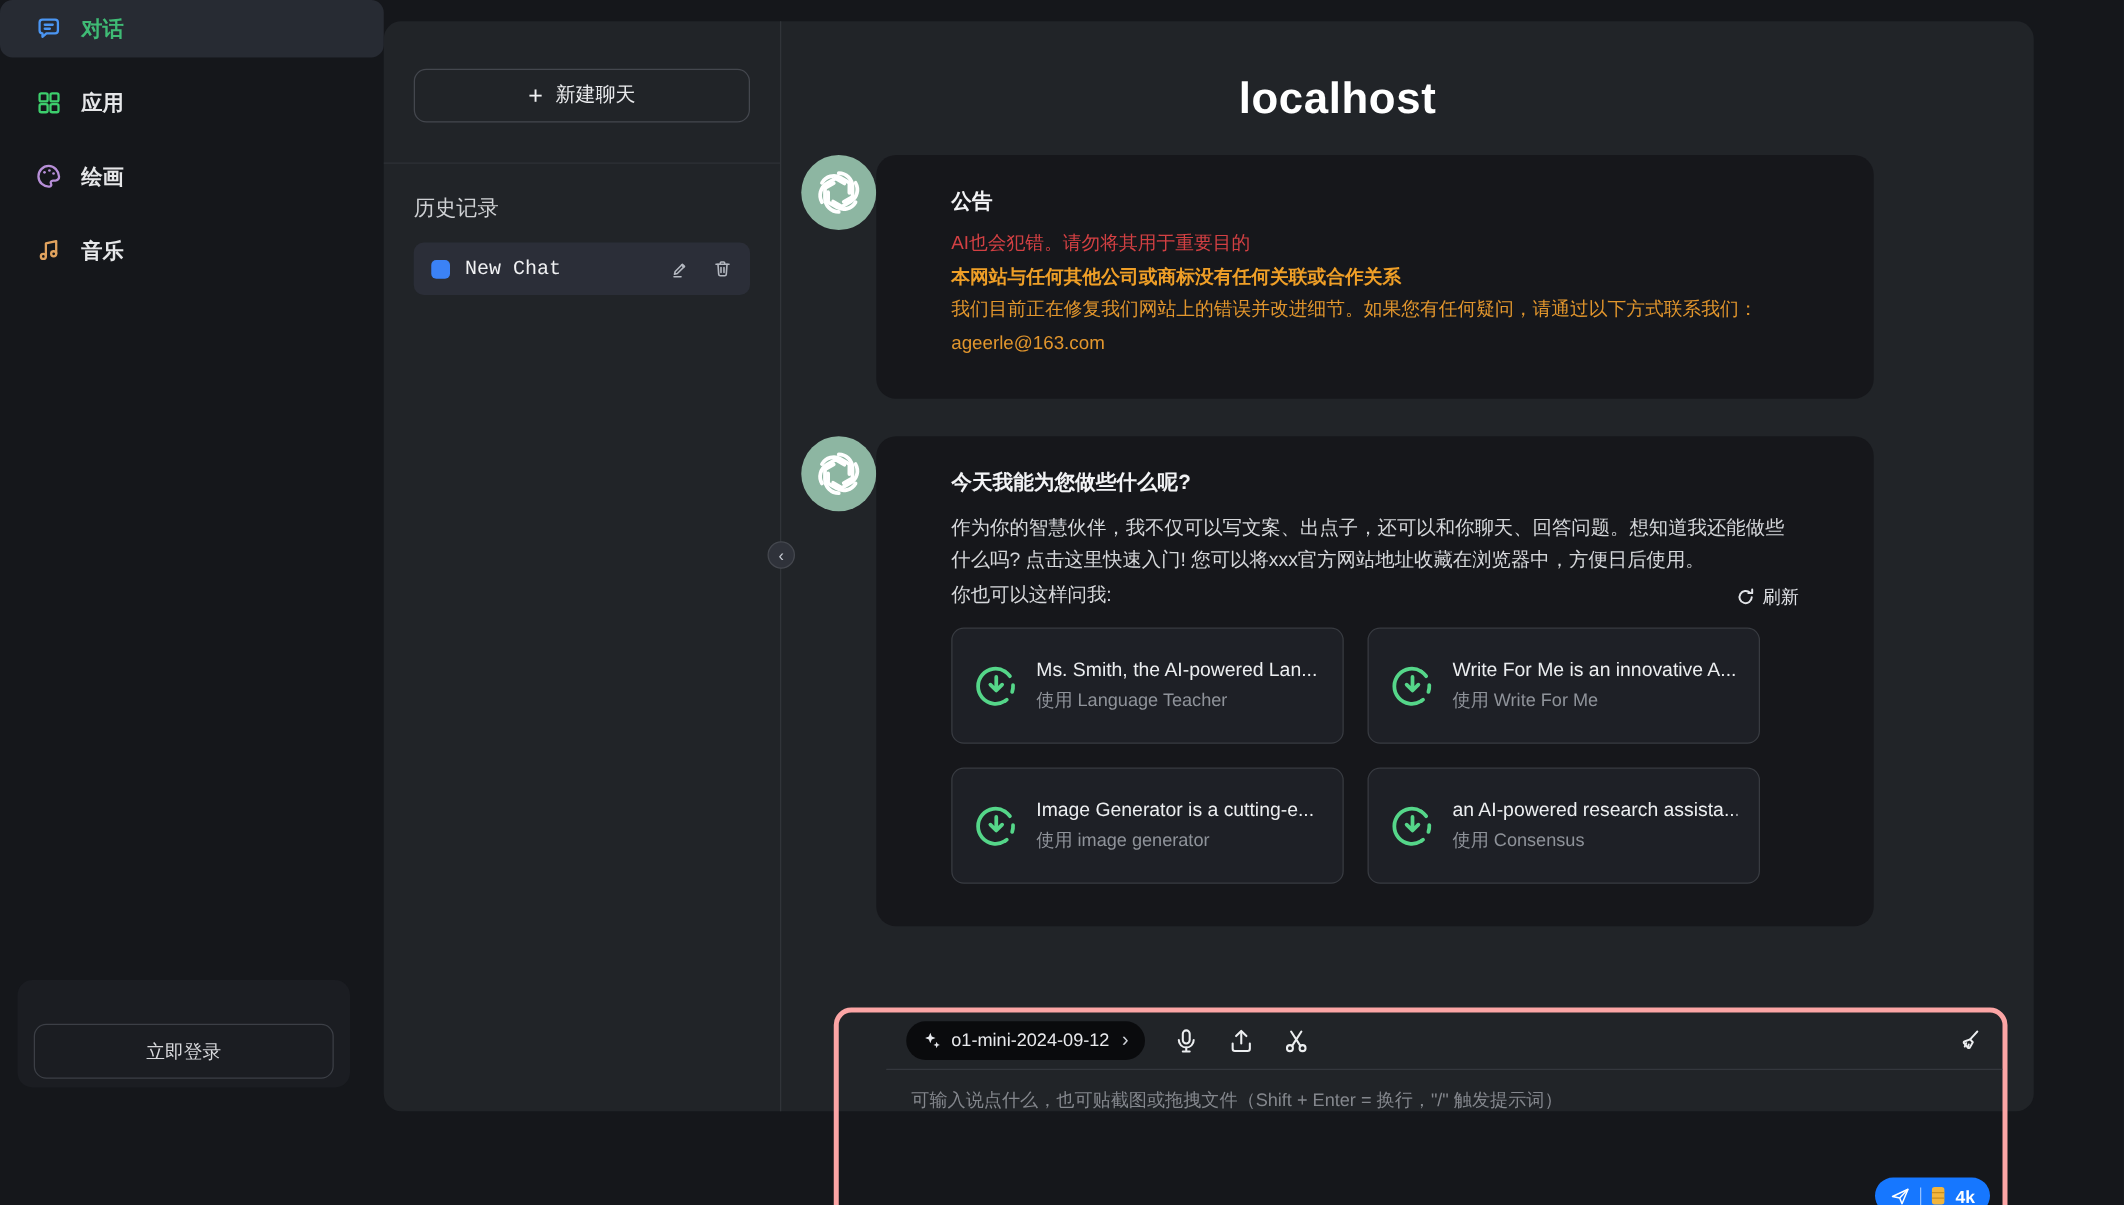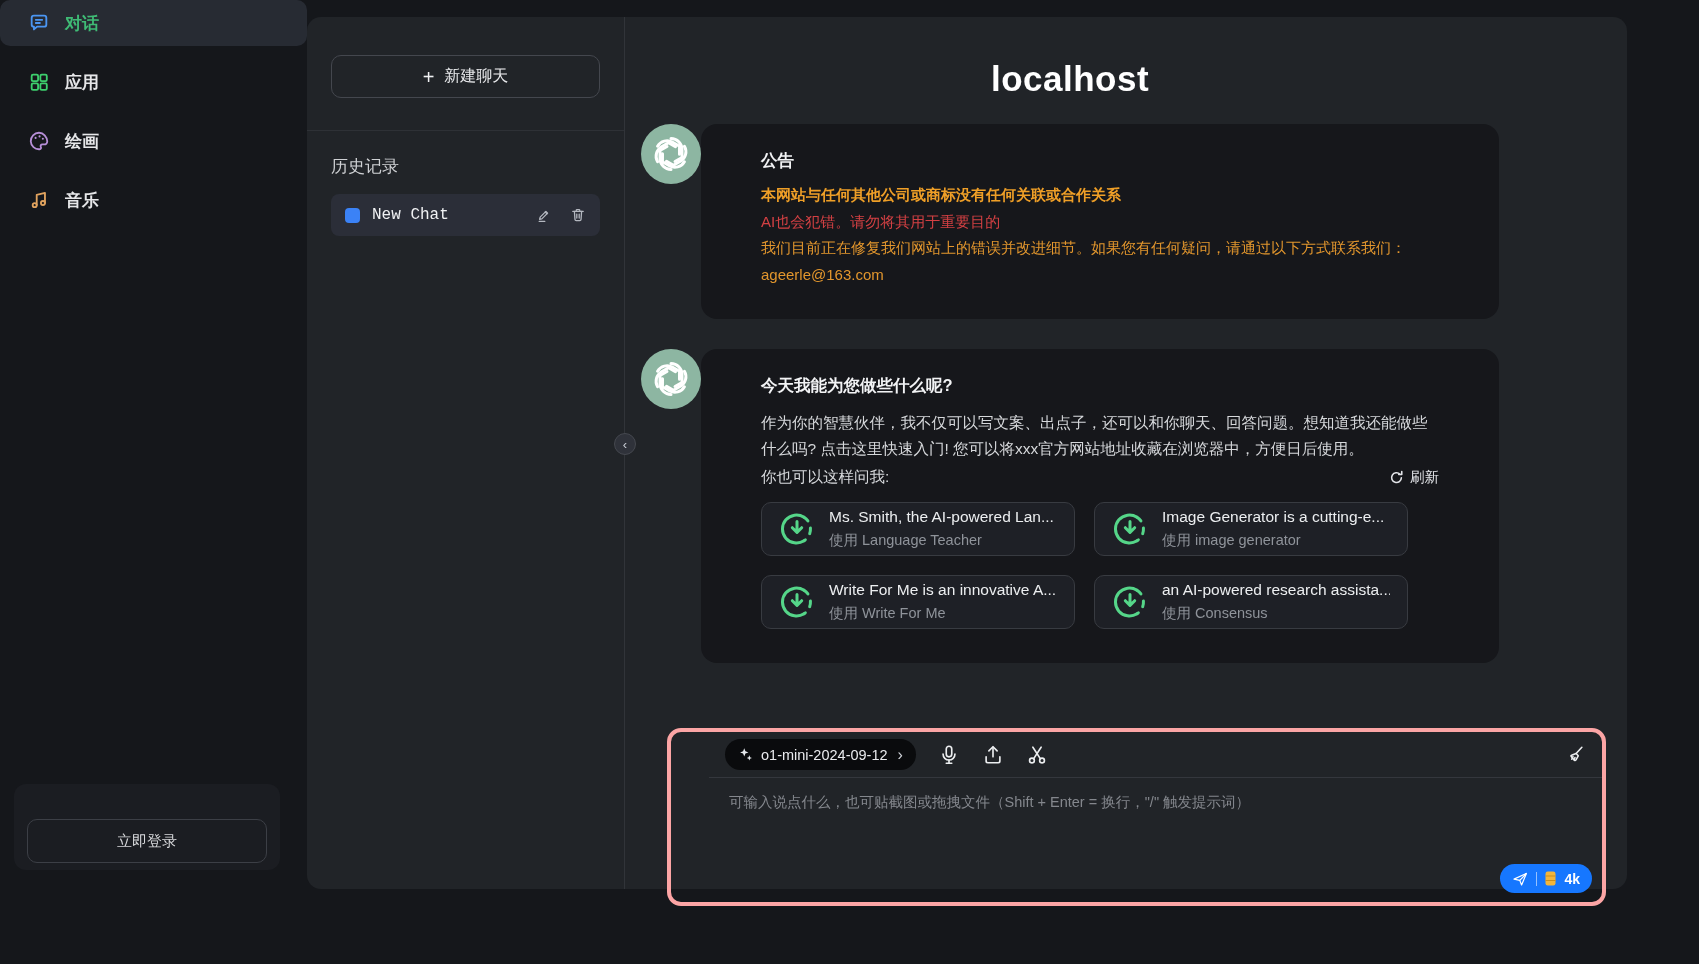--- a/index.html
+++ b/index.html
@@ -93,21 +93,21 @@
   .ask-hint { font-size:15.5px; line-height:26px; color:#d6d8db; }
   .refresh-btn {
     display:flex; align-items:center; gap:6px; background:none; border:none;
     color:#e2e4e8; font-size:14.5px; font-family:inherit; cursor:pointer;
   }
   .refresh-btn svg { width:15px; height:15px; }
 
   .sugg-grid { margin-top:12px; display:grid; grid-template-columns:314px 314px; gap:19px; }
   .sugg-card {
     background:#1e2026; border:1px solid #383b41; border-radius:10px;
-    padding:14px 17px; height:54px;
+    padding:14px 17px; height:93px;
     display:flex; align-items:center; gap:14px; cursor:pointer;
   }
   .sugg-card svg { width:36px; height:36px; flex:0 0 auto; }
   .sugg-text { min-width:0; }
   .sugg-title { font-size:15.5px; color:#eceef0; white-space:nowrap; overflow:hidden; margin-bottom:5px; }
   .sugg-sub { font-size:14.5px; color:#8f939a; white-space:nowrap; overflow:hidden; }
 
   
   .composer {
     width:939px; margin:65px 0 0 26px; height:178px;
@@ -242,22 +242,22 @@
                 <path d="M20 4.5a11 11 0 0 1 11 11v8l-7 4" transform="rotate(60 20 20)"></path>
                 <path d="M20 4.5a11 11 0 0 1 11 11v8l-7 4" transform="rotate(120 20 20)"></path>
                 <path d="M20 4.5a11 11 0 0 1 11 11v8l-7 4" transform="rotate(180 20 20)"></path>
                 <path d="M20 4.5a11 11 0 0 1 11 11v8l-7 4" transform="rotate(240 20 20)"></path>
                 <path d="M20 4.5a11 11 0 0 1 11 11v8l-7 4" transform="rotate(300 20 20)"></path>
               </g>
             </svg>
           </div>
           <div class="bubble">
             <div class="msg-heading">公告</div>
+            <p class="ann-line red">AI也会犯错。请勿将其用于重要目的</p>
             <p class="ann-line o-bold">本网站与任何其他公司或商标没有任何关联或合作关系</p>
-            <p class="ann-line red">AI也会犯错。请勿将其用于重要目的</p>
             <p class="ann-line orange">我们目前正在修复我们网站上的错误并改进细节。如果您有任何疑问，请通过以下方式联系我们：</p>
             <p class="ann-line orange">ageerle@163.com</p>
           </div>
         </div>
 
         <div class="msg">
           <div class="avatar">
             <svg viewBox="0 0 40 40">
               <g fill="none" stroke="#ffffff" stroke-width="3" stroke-linecap="round" stroke-linejoin="round">
                 <path d="M20 4.5a11 11 0 0 1 11 11v8l-7 4"></path>
@@ -295,33 +295,33 @@
                   <div class="sugg-sub">使用 Language Teacher</div>
                 </div>
               </div>
               <div class="sugg-card">
                 <svg viewBox="0 0 36 36">
                   <path d="M25 6.2A14 14 0 1 0 25 29.8" fill="none" stroke="#55d689" stroke-width="3" stroke-linecap="round"></path>
                   <path d="M25 6.2A14 14 0 0 1 25 29.8" fill="none" stroke="#55d689" stroke-width="3" stroke-linecap="round" stroke-dasharray="5.5 7.5"></path>
                   <path d="M18 10.5v10.5M13.3 16.7l4.7 4.7 4.7-4.7" fill="none" stroke="#55d689" stroke-width="3" stroke-linecap="round" stroke-linejoin="round"></path>
                 </svg>
                 <div class="sugg-text">
-                  <div class="sugg-title">Image Generator is a cutting-e...</div>
-                  <div class="sugg-sub">使用 image generator</div>
+                  <div class="sugg-title">Write For Me is an innovative A...</div>
+                  <div class="sugg-sub">使用 Write For Me</div>
                 </div>
               </div>
               <div class="sugg-card">
                 <svg viewBox="0 0 36 36">
                   <path d="M25 6.2A14 14 0 1 0 25 29.8" fill="none" stroke="#55d689" stroke-width="3" stroke-linecap="round"></path>
                   <path d="M25 6.2A14 14 0 0 1 25 29.8" fill="none" stroke="#55d689" stroke-width="3" stroke-linecap="round" stroke-dasharray="5.5 7.5"></path>
                   <path d="M18 10.5v10.5M13.3 16.7l4.7 4.7 4.7-4.7" fill="none" stroke="#55d689" stroke-width="3" stroke-linecap="round" stroke-linejoin="round"></path>
                 </svg>
                 <div class="sugg-text">
-                  <div class="sugg-title">Write For Me is an innovative A...</div>
-                  <div class="sugg-sub">使用 Write For Me</div>
+                  <div class="sugg-title">Image Generator is a cutting-e...</div>
+                  <div class="sugg-sub">使用 image generator</div>
                 </div>
               </div>
               <div class="sugg-card">
                 <svg viewBox="0 0 36 36">
                   <path d="M25 6.2A14 14 0 1 0 25 29.8" fill="none" stroke="#55d689" stroke-width="3" stroke-linecap="round"></path>
                   <path d="M25 6.2A14 14 0 0 1 25 29.8" fill="none" stroke="#55d689" stroke-width="3" stroke-linecap="round" stroke-dasharray="5.5 7.5"></path>
                   <path d="M18 10.5v10.5M13.3 16.7l4.7 4.7 4.7-4.7" fill="none" stroke="#55d689" stroke-width="3" stroke-linecap="round" stroke-linejoin="round"></path>
                 </svg>
                 <div class="sugg-text">
                   <div class="sugg-title">an AI-powered research assista...</div>

